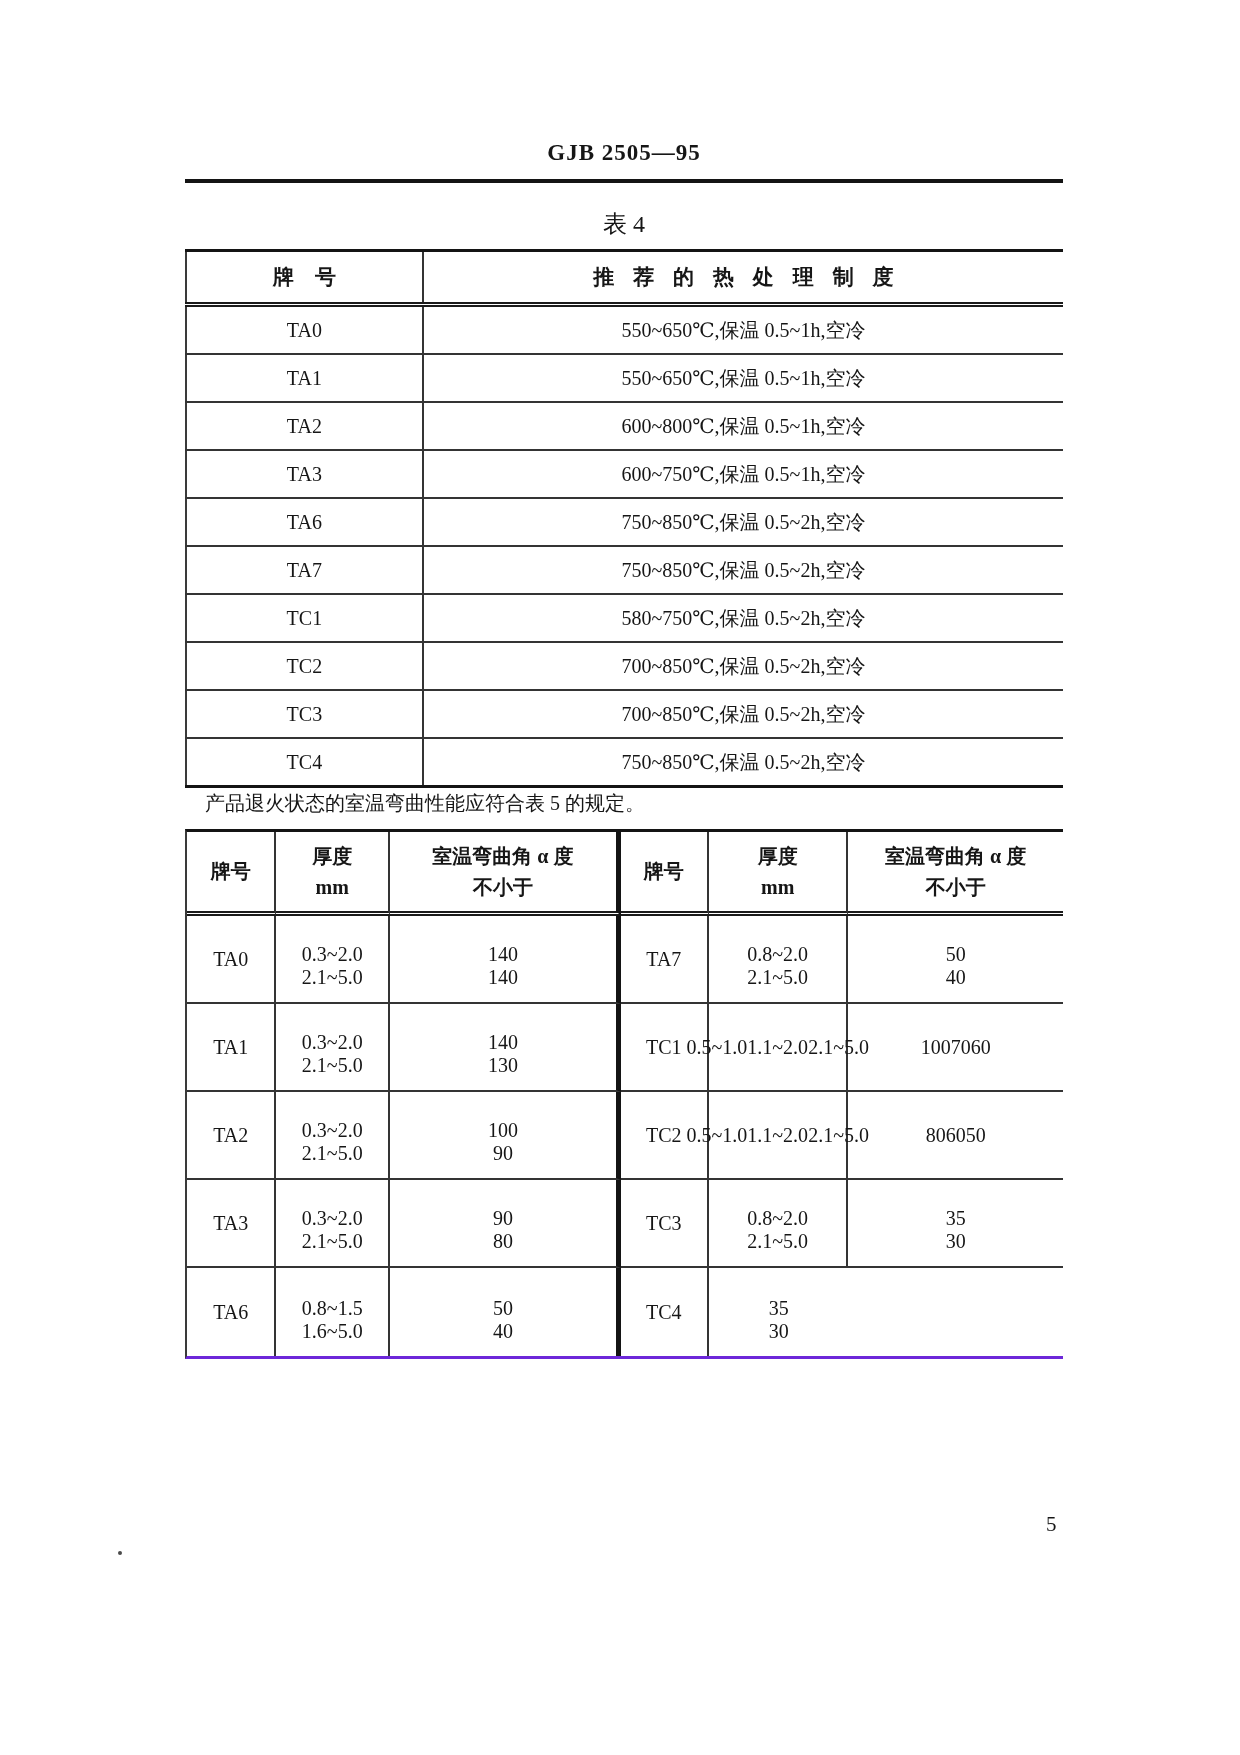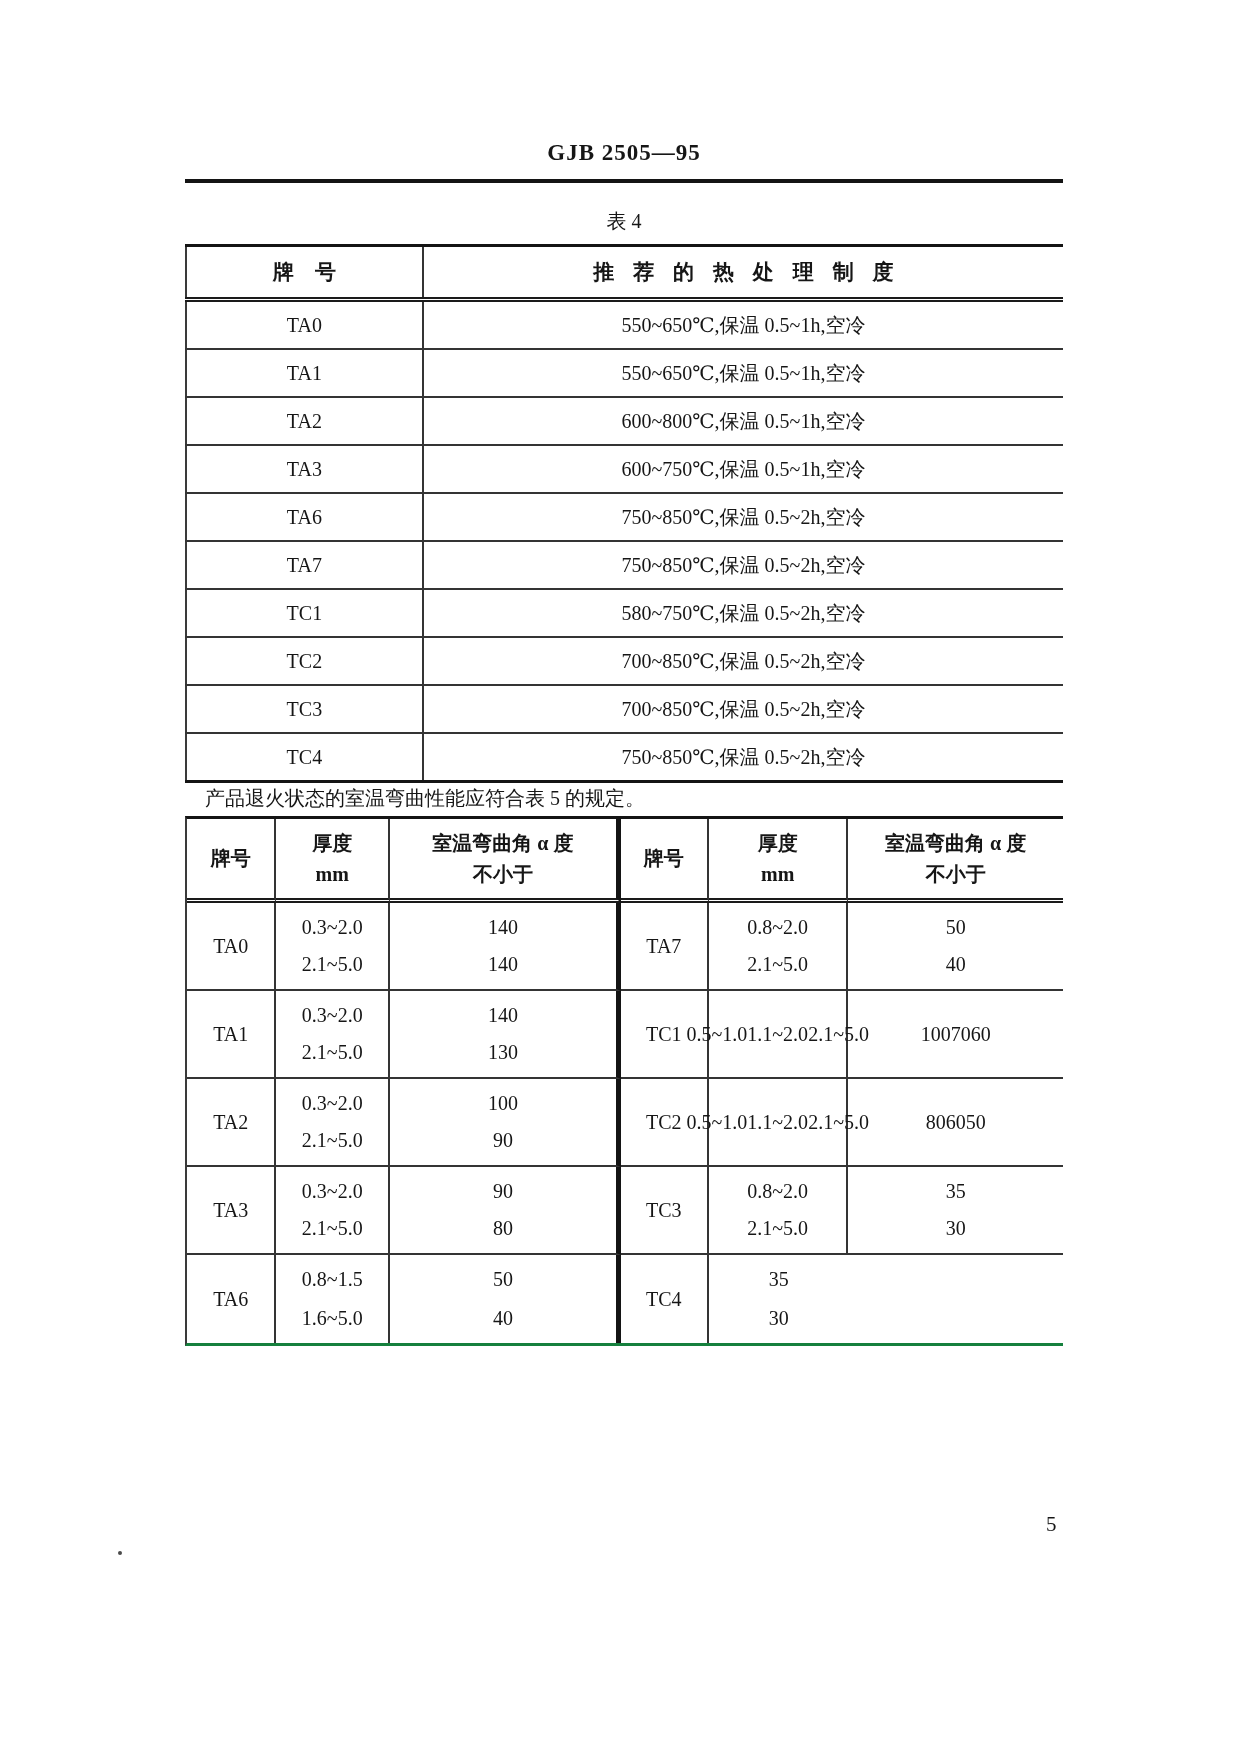--- a/index.html
+++ b/index.html
@@ -14,21 +14,21 @@
 
   .doc-code {
     margin-top: 140px;
     text-align: center;
     font-weight: bold;
     font-size: 23px;
     letter-spacing: 1px;
   }
   .head-rule { height: 4px; background: #141414; margin-top: 13px; }
 
-  .caption { text-align: center; font-size: 20px; margin-top: 25px; }
+  .caption { text-align: center; font-size: 24px; margin-top: 25px; }
   .caption-5 { margin-top: 5px; }
 
   
   table.t4 {
     width: 100%;
     border-collapse: collapse;
     margin-top: 9px;
     border-top: 3px solid #141414;
     border-bottom: 3px solid #141414;
     border-left: 2px solid #3a3a3a;
@@ -61,44 +61,44 @@
   }
   .section-heading .num { margin-right: 16px; }
   .body-text {
     margin: 2px 0 0 0;
     font-size: 20px;
     text-indent: 20px;
   }
 
   
   .t5 {
-    margin-top: 4px;
+    margin-top: 12px;
     display: grid;
     width: 100%;
     grid-template-columns: 10.2% 13% 26.3% 10.1% 15.9% 24.5%;
     grid-template-rows: 84px repeat(5, 88px);
     border-top: 3px solid #141414;
-    border-bottom: 3px solid #15803d;
+    border-bottom: 3px solid #6d28d9;
     border-left: 2px solid #3a3a3a;
     box-sizing: border-box;
   }
   .t5 .cell { box-sizing: border-box; font-size: 20px; }
   .thin-r { border-right: 2px solid #343434; }
   .thick-r { border-right: 5px solid #141414; }
   .row-b { border-bottom: 2px solid #343434; }
   .hc {
     border-bottom: 5px double #1a1a1a;
     display: flex; flex-direction: column;
     align-items: center; justify-content: center;
     font-weight: bold; line-height: 1.55;
   }
   .center { display: flex; align-items: center; justify-content: center; }
   .spread {
     display: flex; flex-direction: column;
-    justify-content: space-between; align-items: center;
+    justify-content: flex-end; align-items: center;
     padding: 13px 4px;
   }
   .stack3 {
     display: flex; flex-direction: row;
     justify-content: center; align-items: center;
     line-height: 27px;
   }
 
   .page-number { position: absolute; left: 1046px; top: 1512px; font-size: 21px; }
   .stray-dot {

